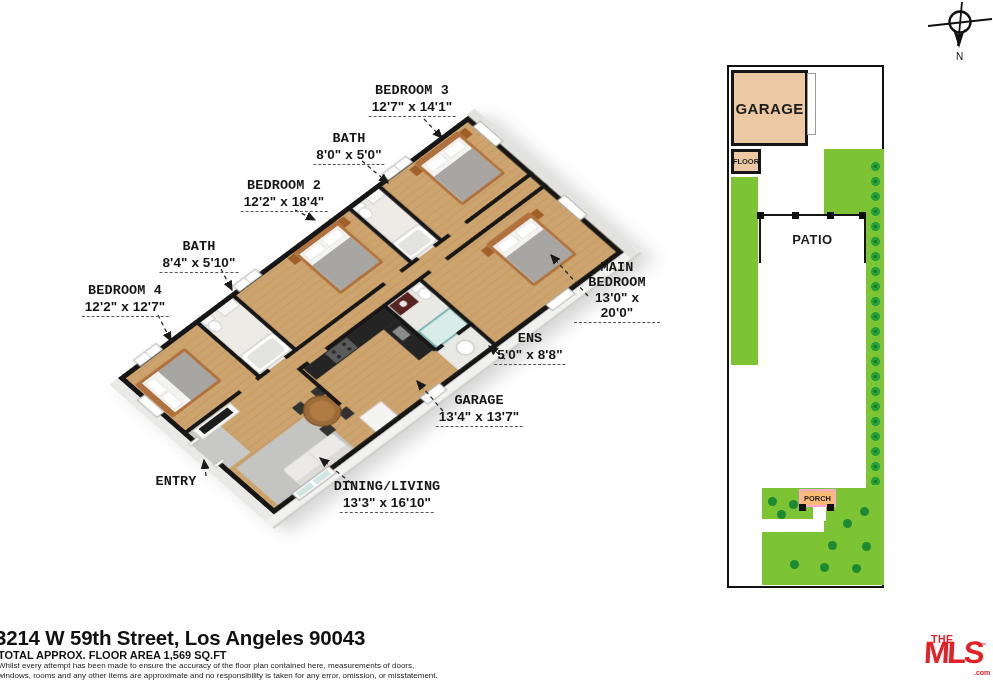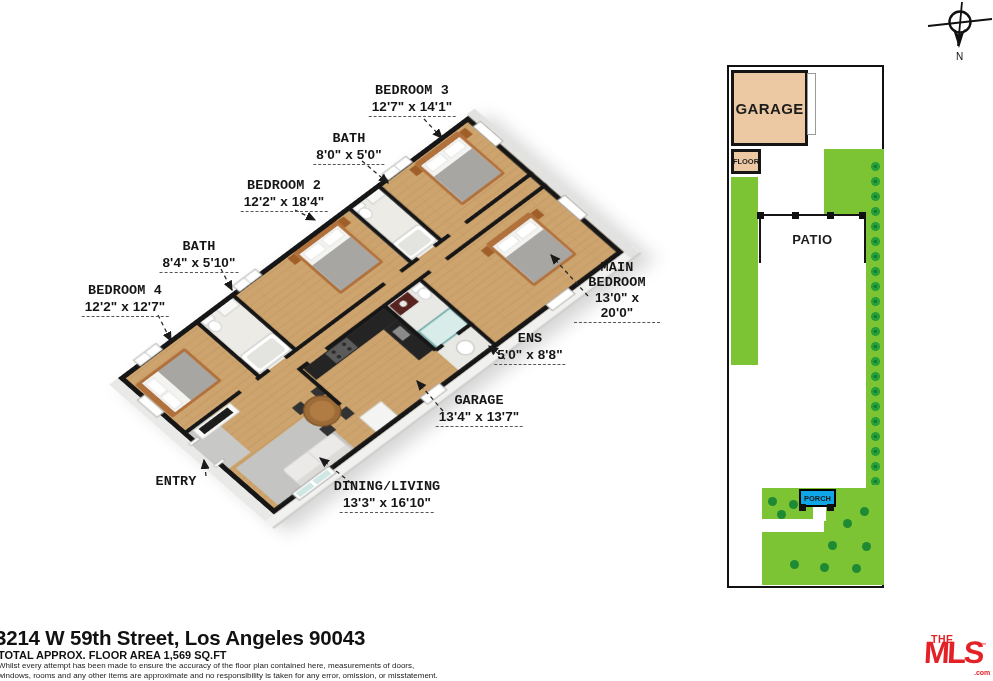--- a/index.html
+++ b/index.html
@@ -46,21 +46,21 @@
   .lawn{left:33px;top:421px;width:122px;height:97px;}
   .shrub-col{left:140px;top:92px;width:13px;height:326px;
     background-image:radial-gradient(circle at 6.5px 7.5px,#17802a 0 2px,#27a03c 2px 4.3px,transparent 4.6px);
     background-size:13px 15px;background-repeat:repeat-y;}
   .patio{left:30px;top:147px;width:107px;height:49px;background:#fff;
          border:2.5px solid #151515;border-bottom:none;font-size:13px;letter-spacing:.5px;}
   .patio-posts{left:28px;top:145px;width:7px;height:7px;background:#111;
                box-shadow:35px 0 #111,70px 0 #111,102px 0 #111;}
   .residence{left:33px;top:194px;width:104px;height:229px;background:#ecc9a2;border:3.5px solid #151515;
              font-size:16px;letter-spacing:.4px;}
-  .porch{left:70px;top:422px;width:37px;height:18px;background:#0ea5e9;border:2px solid #000000;font-size:7.5px;}
+  .porch{left:70px;top:422px;width:37px;height:18px;background:#fdba74;border:2px solid #f9a8d4;font-size:7.5px;}
   .porch-posts{left:70px;top:437px;width:7px;height:7px;background:#111;box-shadow:28px 0 #111;}
   .walk-v{left:84px;top:440px;width:13px;height:14px;background:#fff;}
   .walk-h{left:33px;top:452px;width:62px;height:13px;background:#fff;}
   .lawn-dots{left:39px;top:430px;width:9px;height:9px;border-radius:50%;background:#1f8a34;
     box-shadow:21px 3px #1f8a34,9px 13px #1f8a34,92px 10px #1f8a34,75px 22px #1f8a34,
                94px 45px #1f8a34,60px 44px #1f8a34,22px 63px #1f8a34,52px 66px #1f8a34,84px 67px #1f8a34;}
   
   .addr{position:absolute;left:-5px;top:626px;font-size:20.5px;font-weight:600;color:#111;
         letter-spacing:-.2px;white-space:nowrap;}
   .area{position:absolute;left:-2px;top:649px;font-size:11px;font-weight:700;color:#111;white-space:nowrap;}

